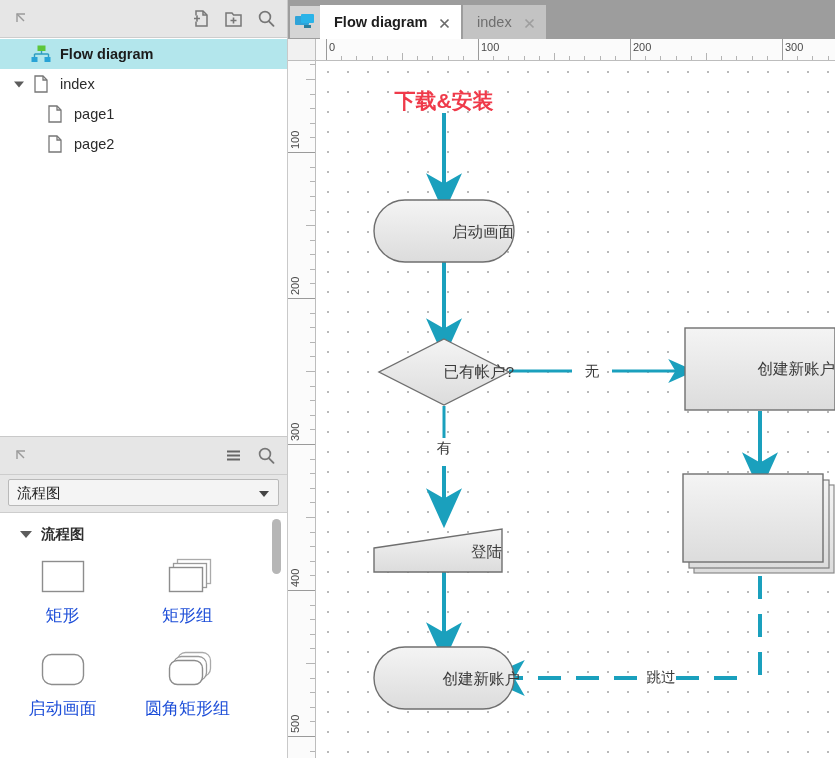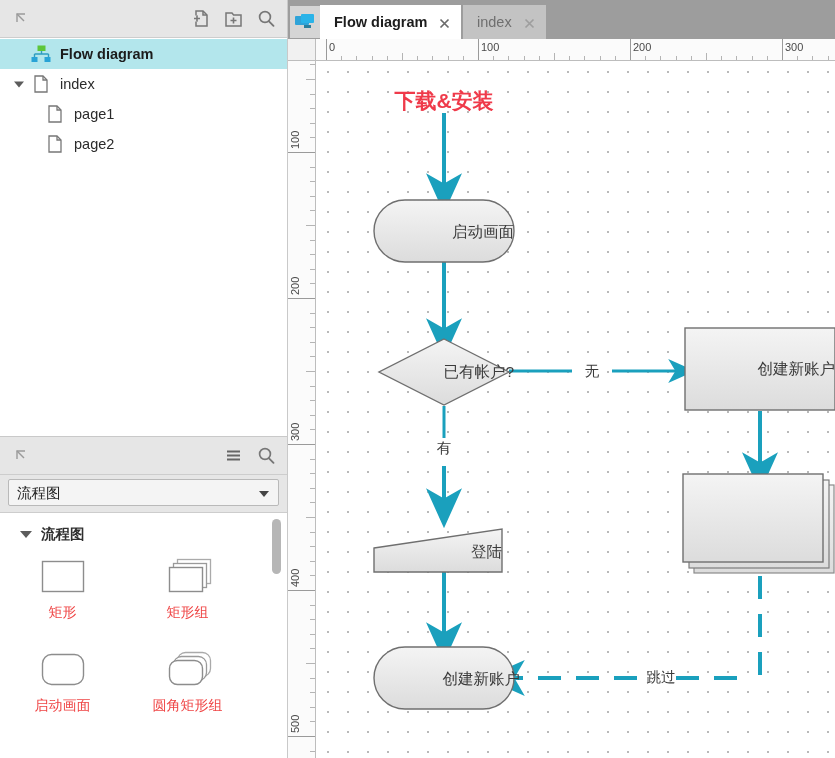--- a/index.html
+++ b/index.html
@@ -48,21 +48,21 @@
               border-top:6px solid #444;}
   .wlist{position:relative;height:245px;overflow:hidden;}
   .wgroup{display:flex;align-items:center;margin:12px 0 4px 20px;}
   .wgroup .cav{width:0;height:0;border-left:6px solid transparent;border-right:6px solid transparent;
                border-top:7px solid #5c5c5c;margin-right:9px;}
   .wgroup .lbl{font-size:14.5px;font-weight:bold;color:#2f2f2f;}
   .wgrid{display:flex;flex-wrap:wrap;}
   .wcell{width:125px;height:93px;display:flex;flex-direction:column;
          align-items:center;justify-content:flex-start;cursor:pointer;}
   .wcell .thumb{height:58px;display:flex;align-items:center;justify-content:center;}
-  .wcell .cap{font-size:14px;color:#ef4444;margin-top:-2px;}
+  .wcell .cap{font-size:17px;color:#1d4ed8;margin-top:-2px;}
   .wscroll{position:absolute;right:6px;top:6px;width:9px;height:232px;}
   .wthumb{position:absolute;left:0;top:0;width:9px;height:55px;background:#b6b6b6;border-radius:5px;}
 
   
   .editor{position:absolute;left:288px;top:0;width:547px;height:758px;background:#fff;}
 
   .tabbar{position:relative;height:39px;background:#9d9d9d;}
   .tab-appicon{position:absolute;left:2px;top:6px;width:30px;height:32px;background:#d5d5d5;
                display:flex;align-items:center;justify-content:center;}
   .tab{position:absolute;top:5px;height:34px;box-sizing:border-box;display:flex;

